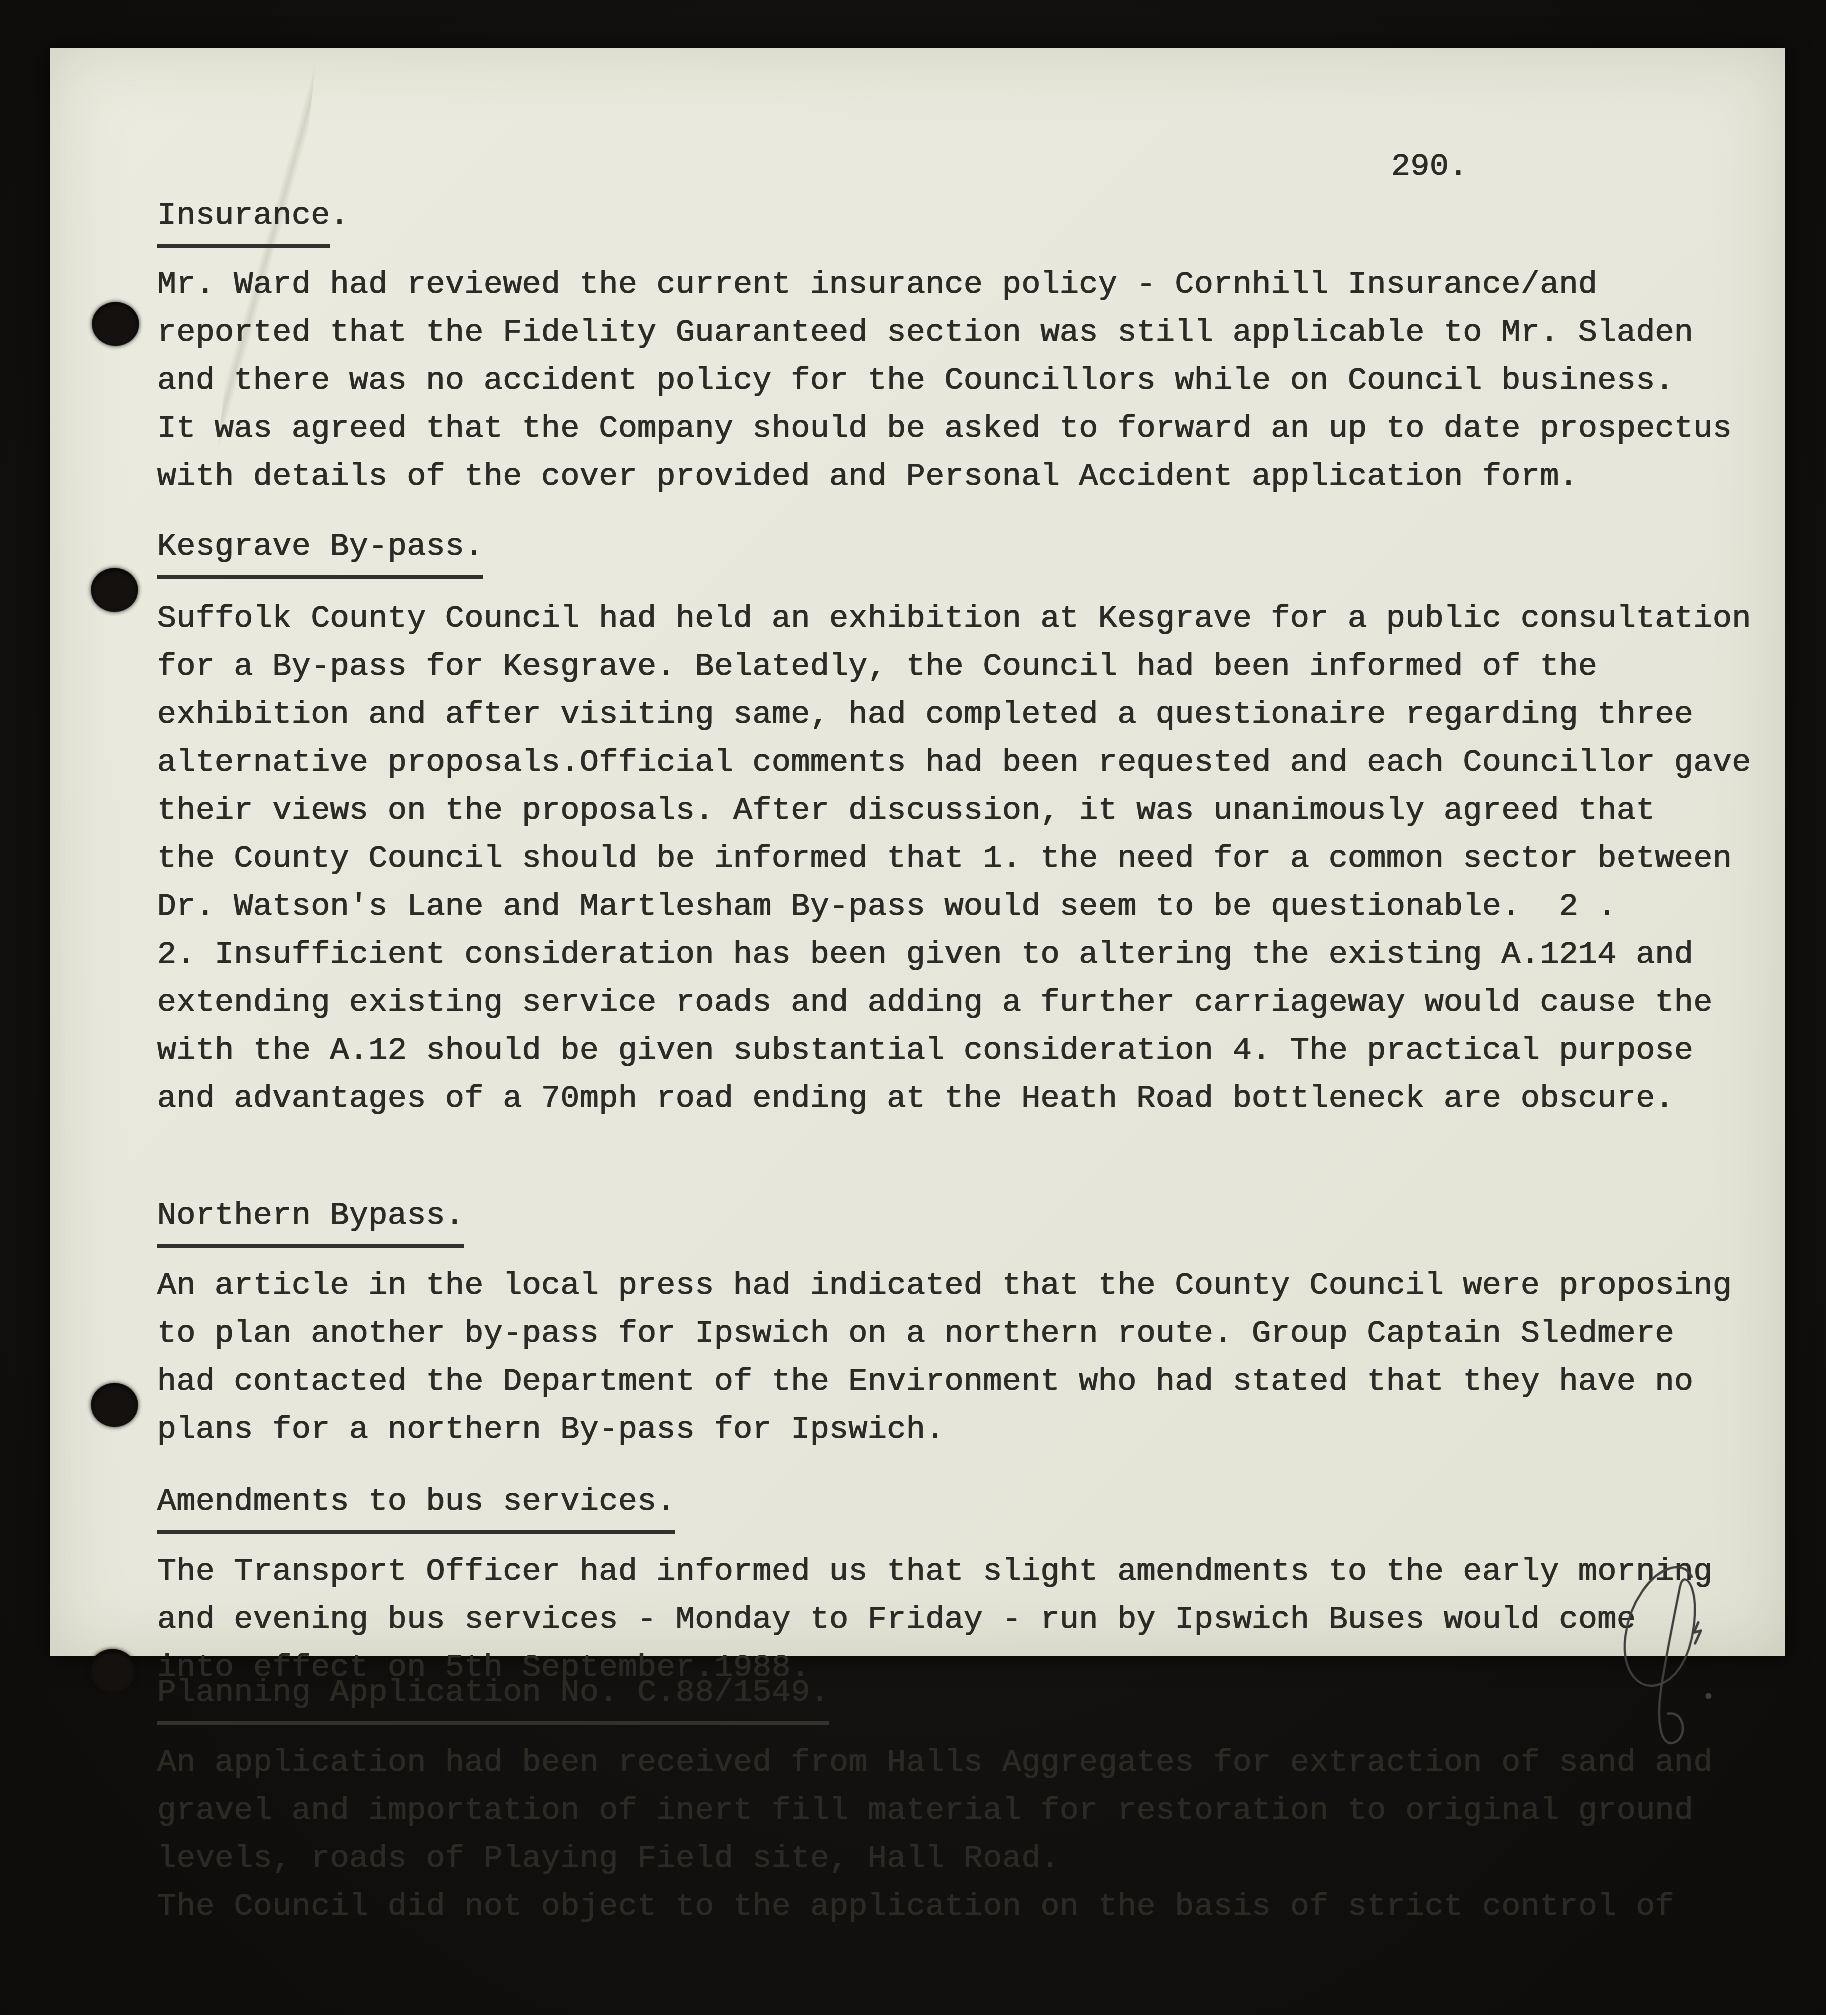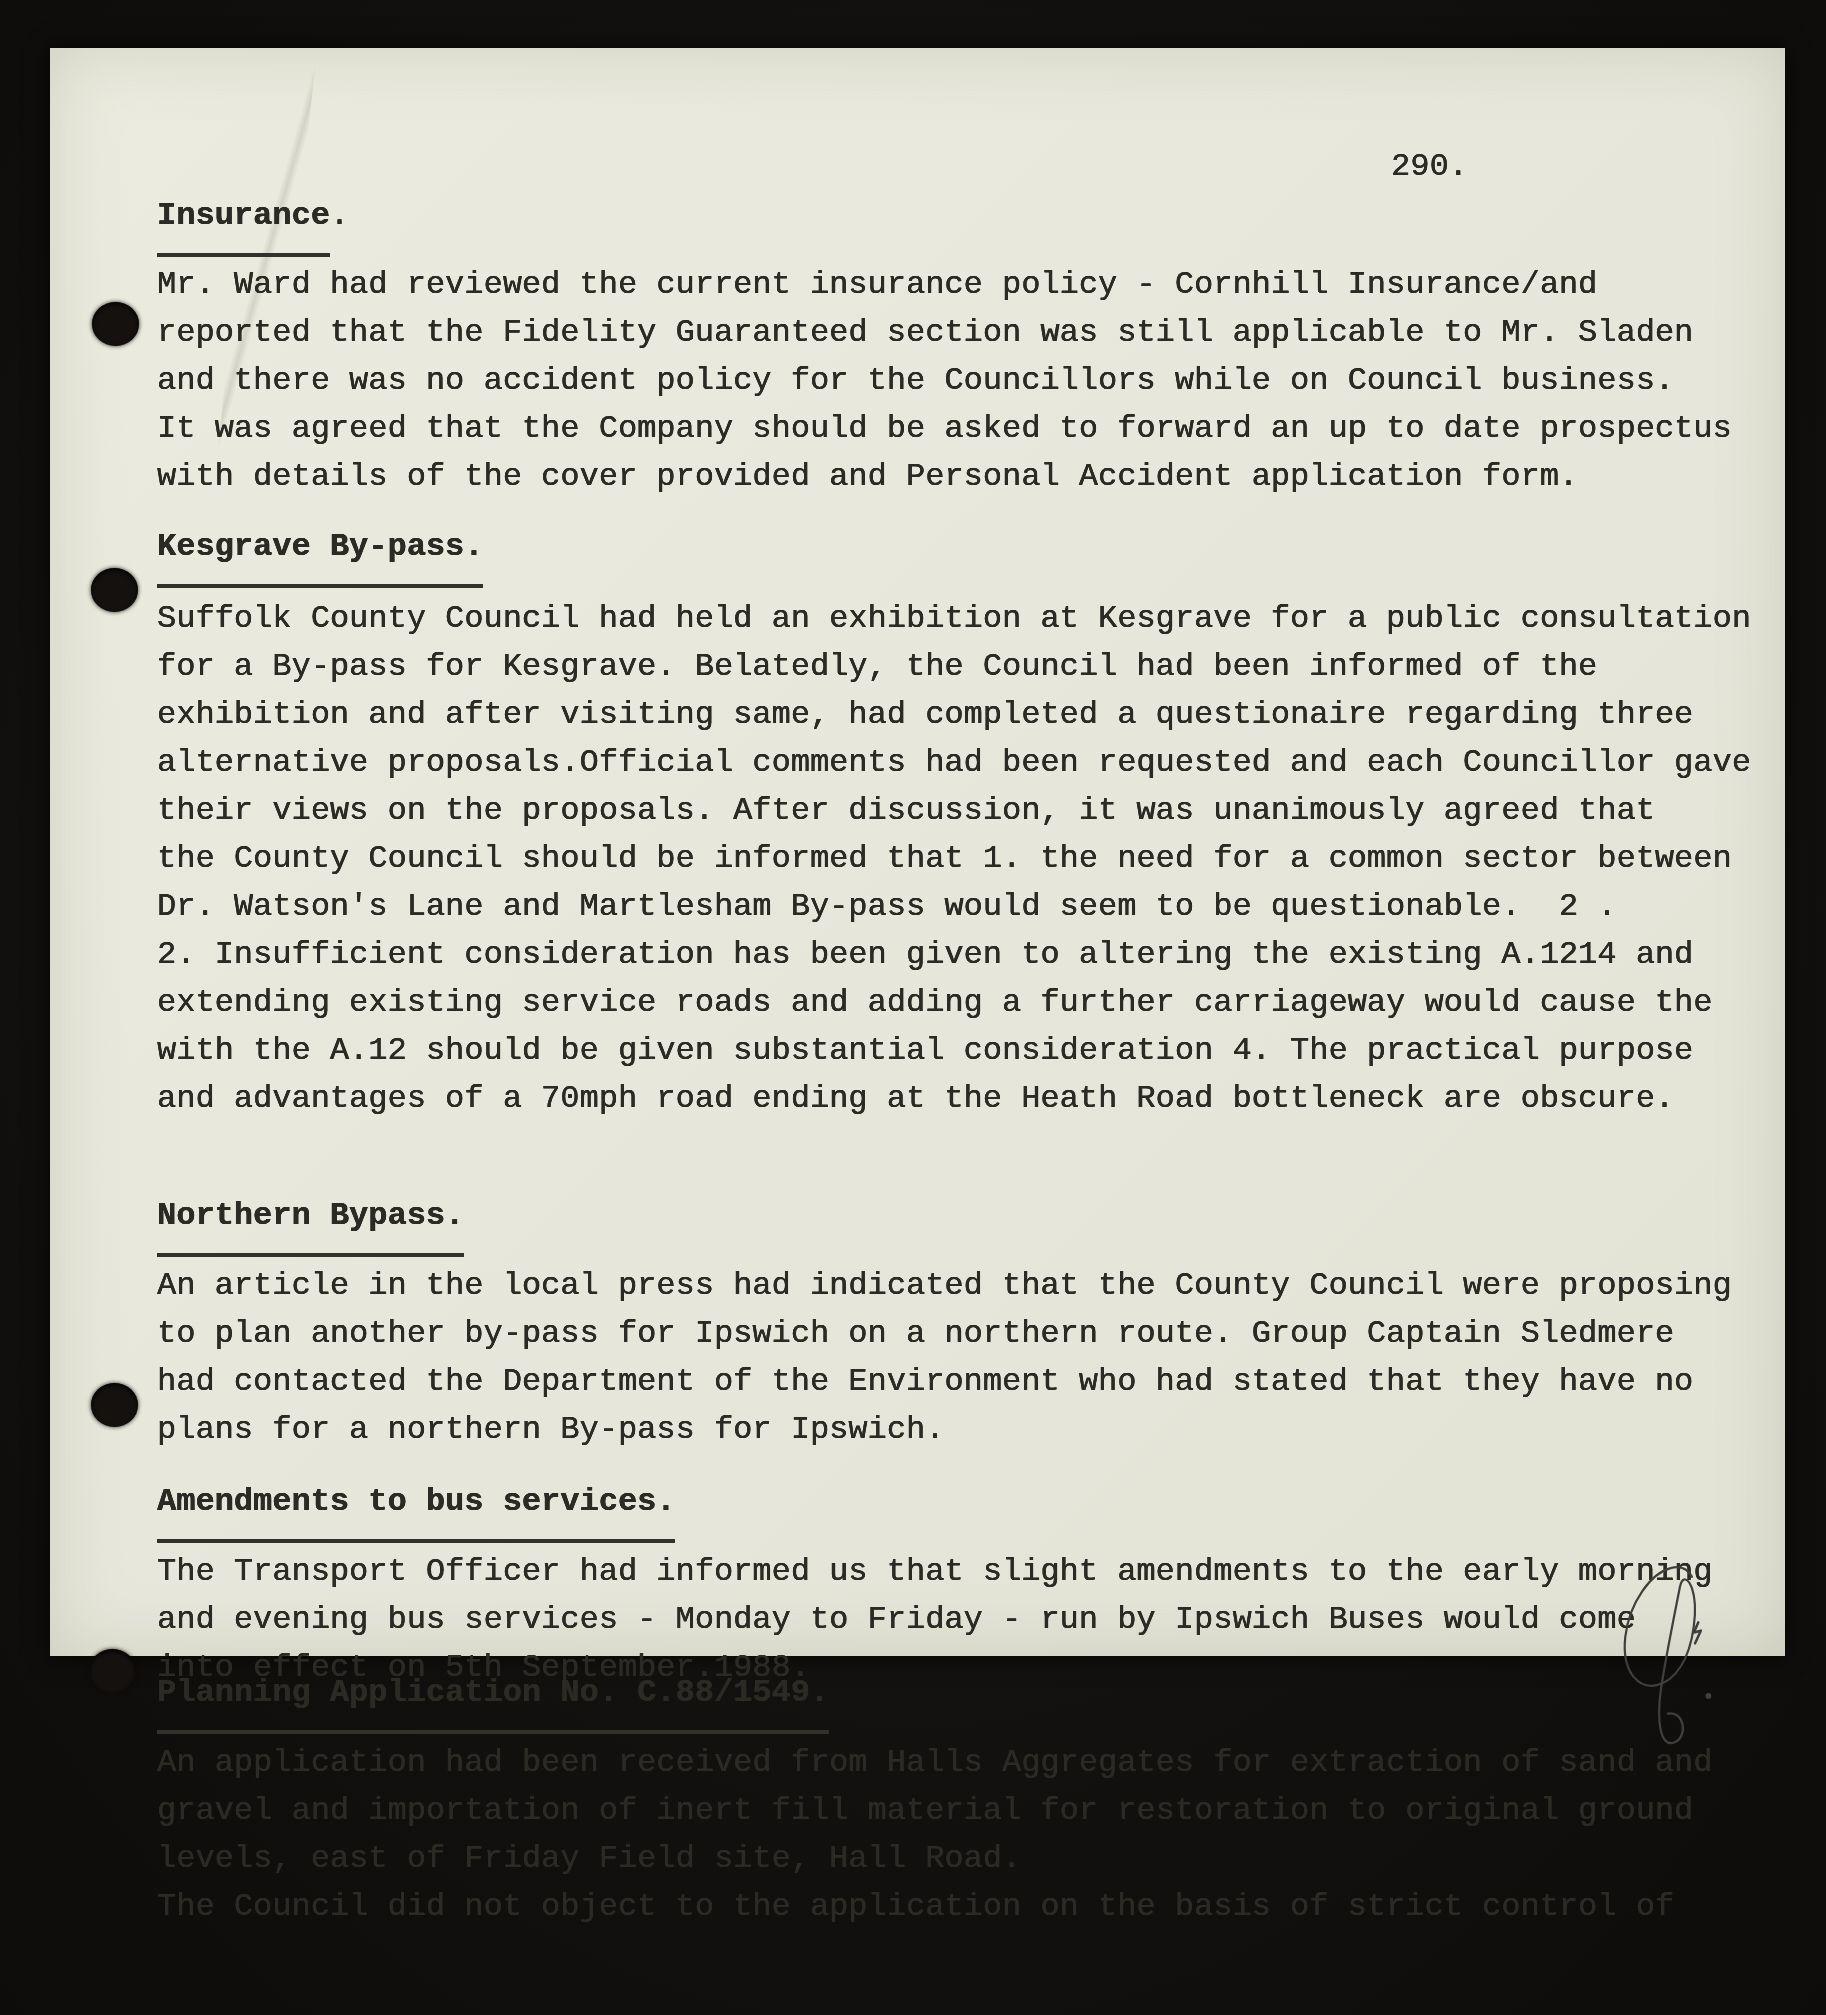--- a/index.html
+++ b/index.html
@@ -17,21 +17,21 @@
     background:linear-gradient(100deg, rgba(0,0,0,0) 45%, rgba(92,90,72,0.16) 50%, rgba(0,0,0,0) 55%);
     transform:skewX(-6deg);
   }
   .typed{
     font-family:"Liberation Mono","DejaVu Sans Mono",monospace;
     font-size:32px;line-height:48px;color:#2b2a25;
     text-shadow:0.3px 0 currentColor, 0 0.2px currentColor;
   }
   .page-number{position:absolute;left:1341px;top:95px;}
   .heading{position:absolute;left:107px;white-space:pre;}
-  .heading-underline{border-bottom:4.4px solid #33312b;padding-bottom:19px;font-weight:bold;}
+  .heading-underline{border-bottom:4.4px solid #33312b;padding-bottom:10px;}
   .para{position:absolute;left:107px;margin-top:24px;}
   .line{white-space:pre;}
   .hole{
     position:absolute;width:47px;height:44px;border-radius:50%;
     background:#14110e;
     box-shadow:0 0 4.4px rgba(14,12,10,0.9), inset 0 1.9px 4.4px rgba(0,0,0,0.85);
   }
   .hole-1{left:42px;top:254px;}
   .hole-2{left:41px;top:520px;}
   .hole-3{left:41px;top:1335px;}
@@ -81,21 +81,21 @@
         <div class="typed heading" style="top: 1430px;"><span class="heading-underline">Amendments to bus services.</span><span></span></div>
         <div class="typed para" style="top: 1476px;">
           <div class="line">The Transport Officer had informed us that slight amendments to the early morning</div>
           <div class="line">and evening bus services - Monday to Friday - run by Ipswich Buses would come</div>
           <div class="line">into effect on 5th September.1988.</div>
         </div>
         <div class="typed heading" style="top: 1621px; text-align: center;"><span class="heading-underline">Planning Application No. C.88/1549.</span><span></span></div>
         <div class="typed para" style="top: 1667px;">
           <div class="line">An application had been received from Halls Aggregates for extraction of sand and</div>
           <div class="line">gravel and importation of inert fill material for restoration to original ground</div>
-          <div class="line">levels, east of Friday Field site, Hall Road.</div>
+          <div class="line">levels, roads of Playing Field site, Hall Road.</div>
           <div class="line">The Council did not object to the application on the basis of strict control of</div>
         </div>
       </div>
 
     <span class="hole hole-1"></span>
     <span class="hole hole-2"></span>
     <span class="hole hole-3"></span>
     <span class="hole hole-4"></span>
 
     <svg class="signature" width="133" height="210" viewBox="0 0 210 330" fill="none">

